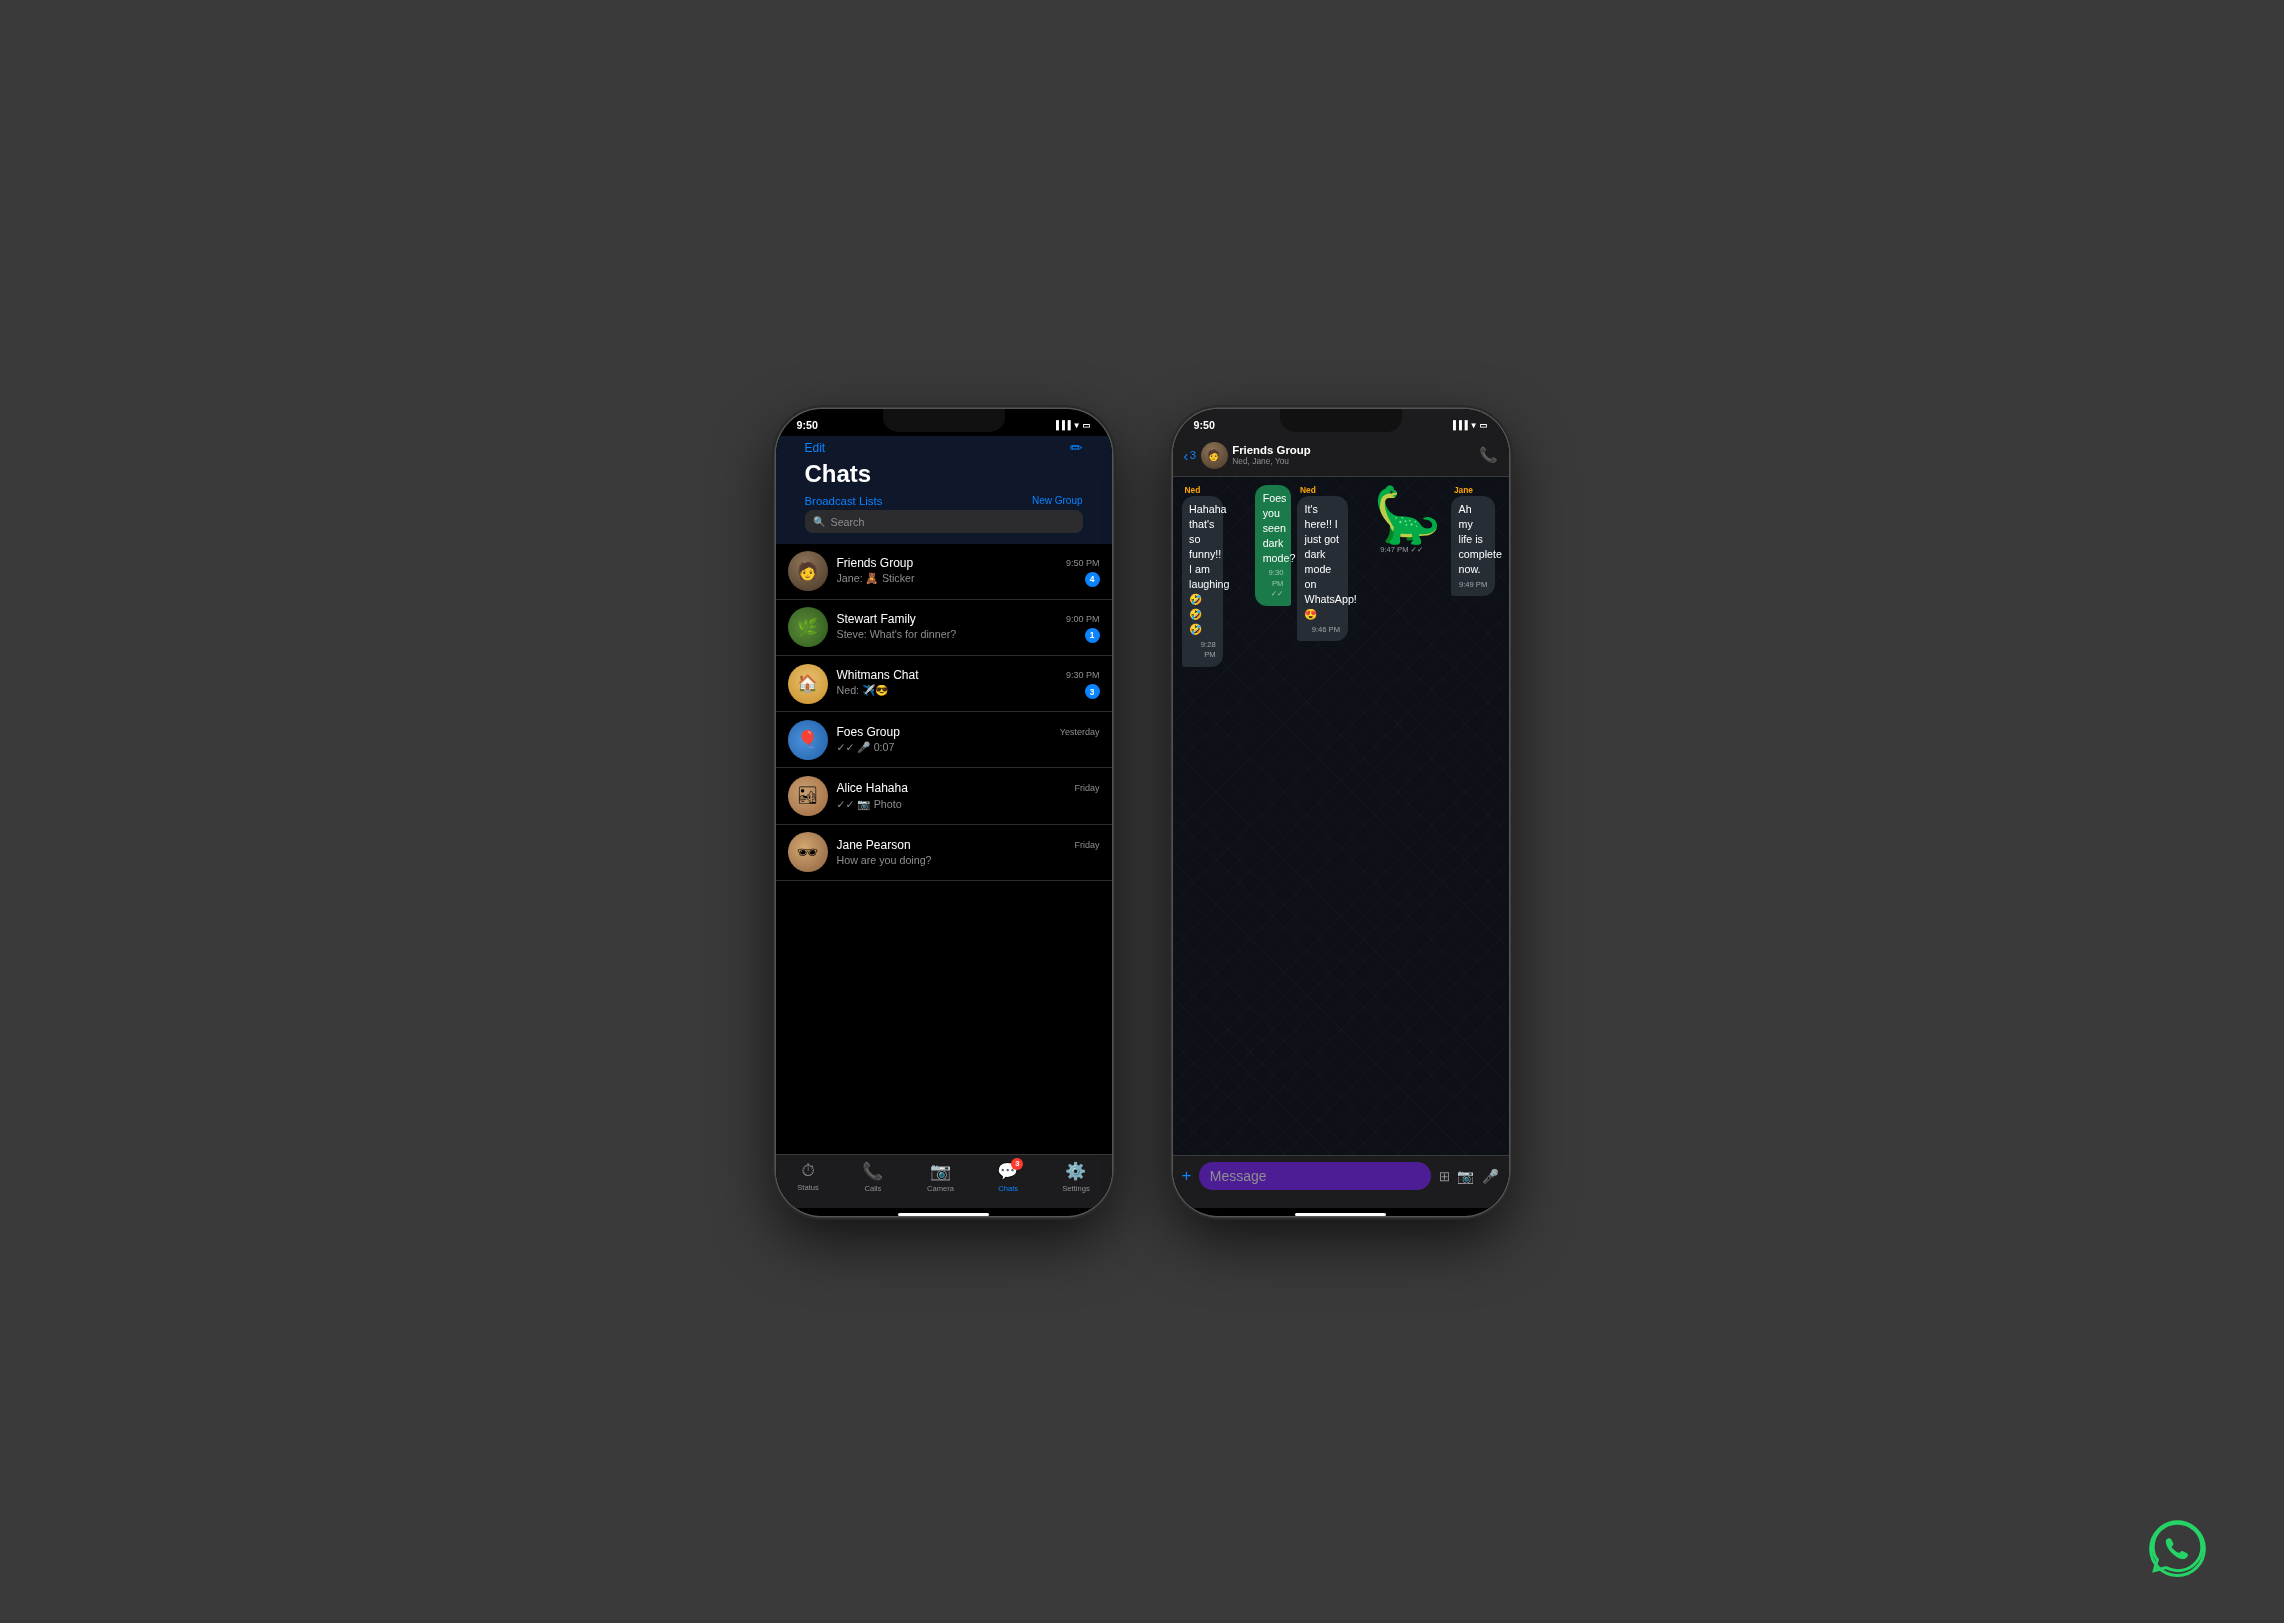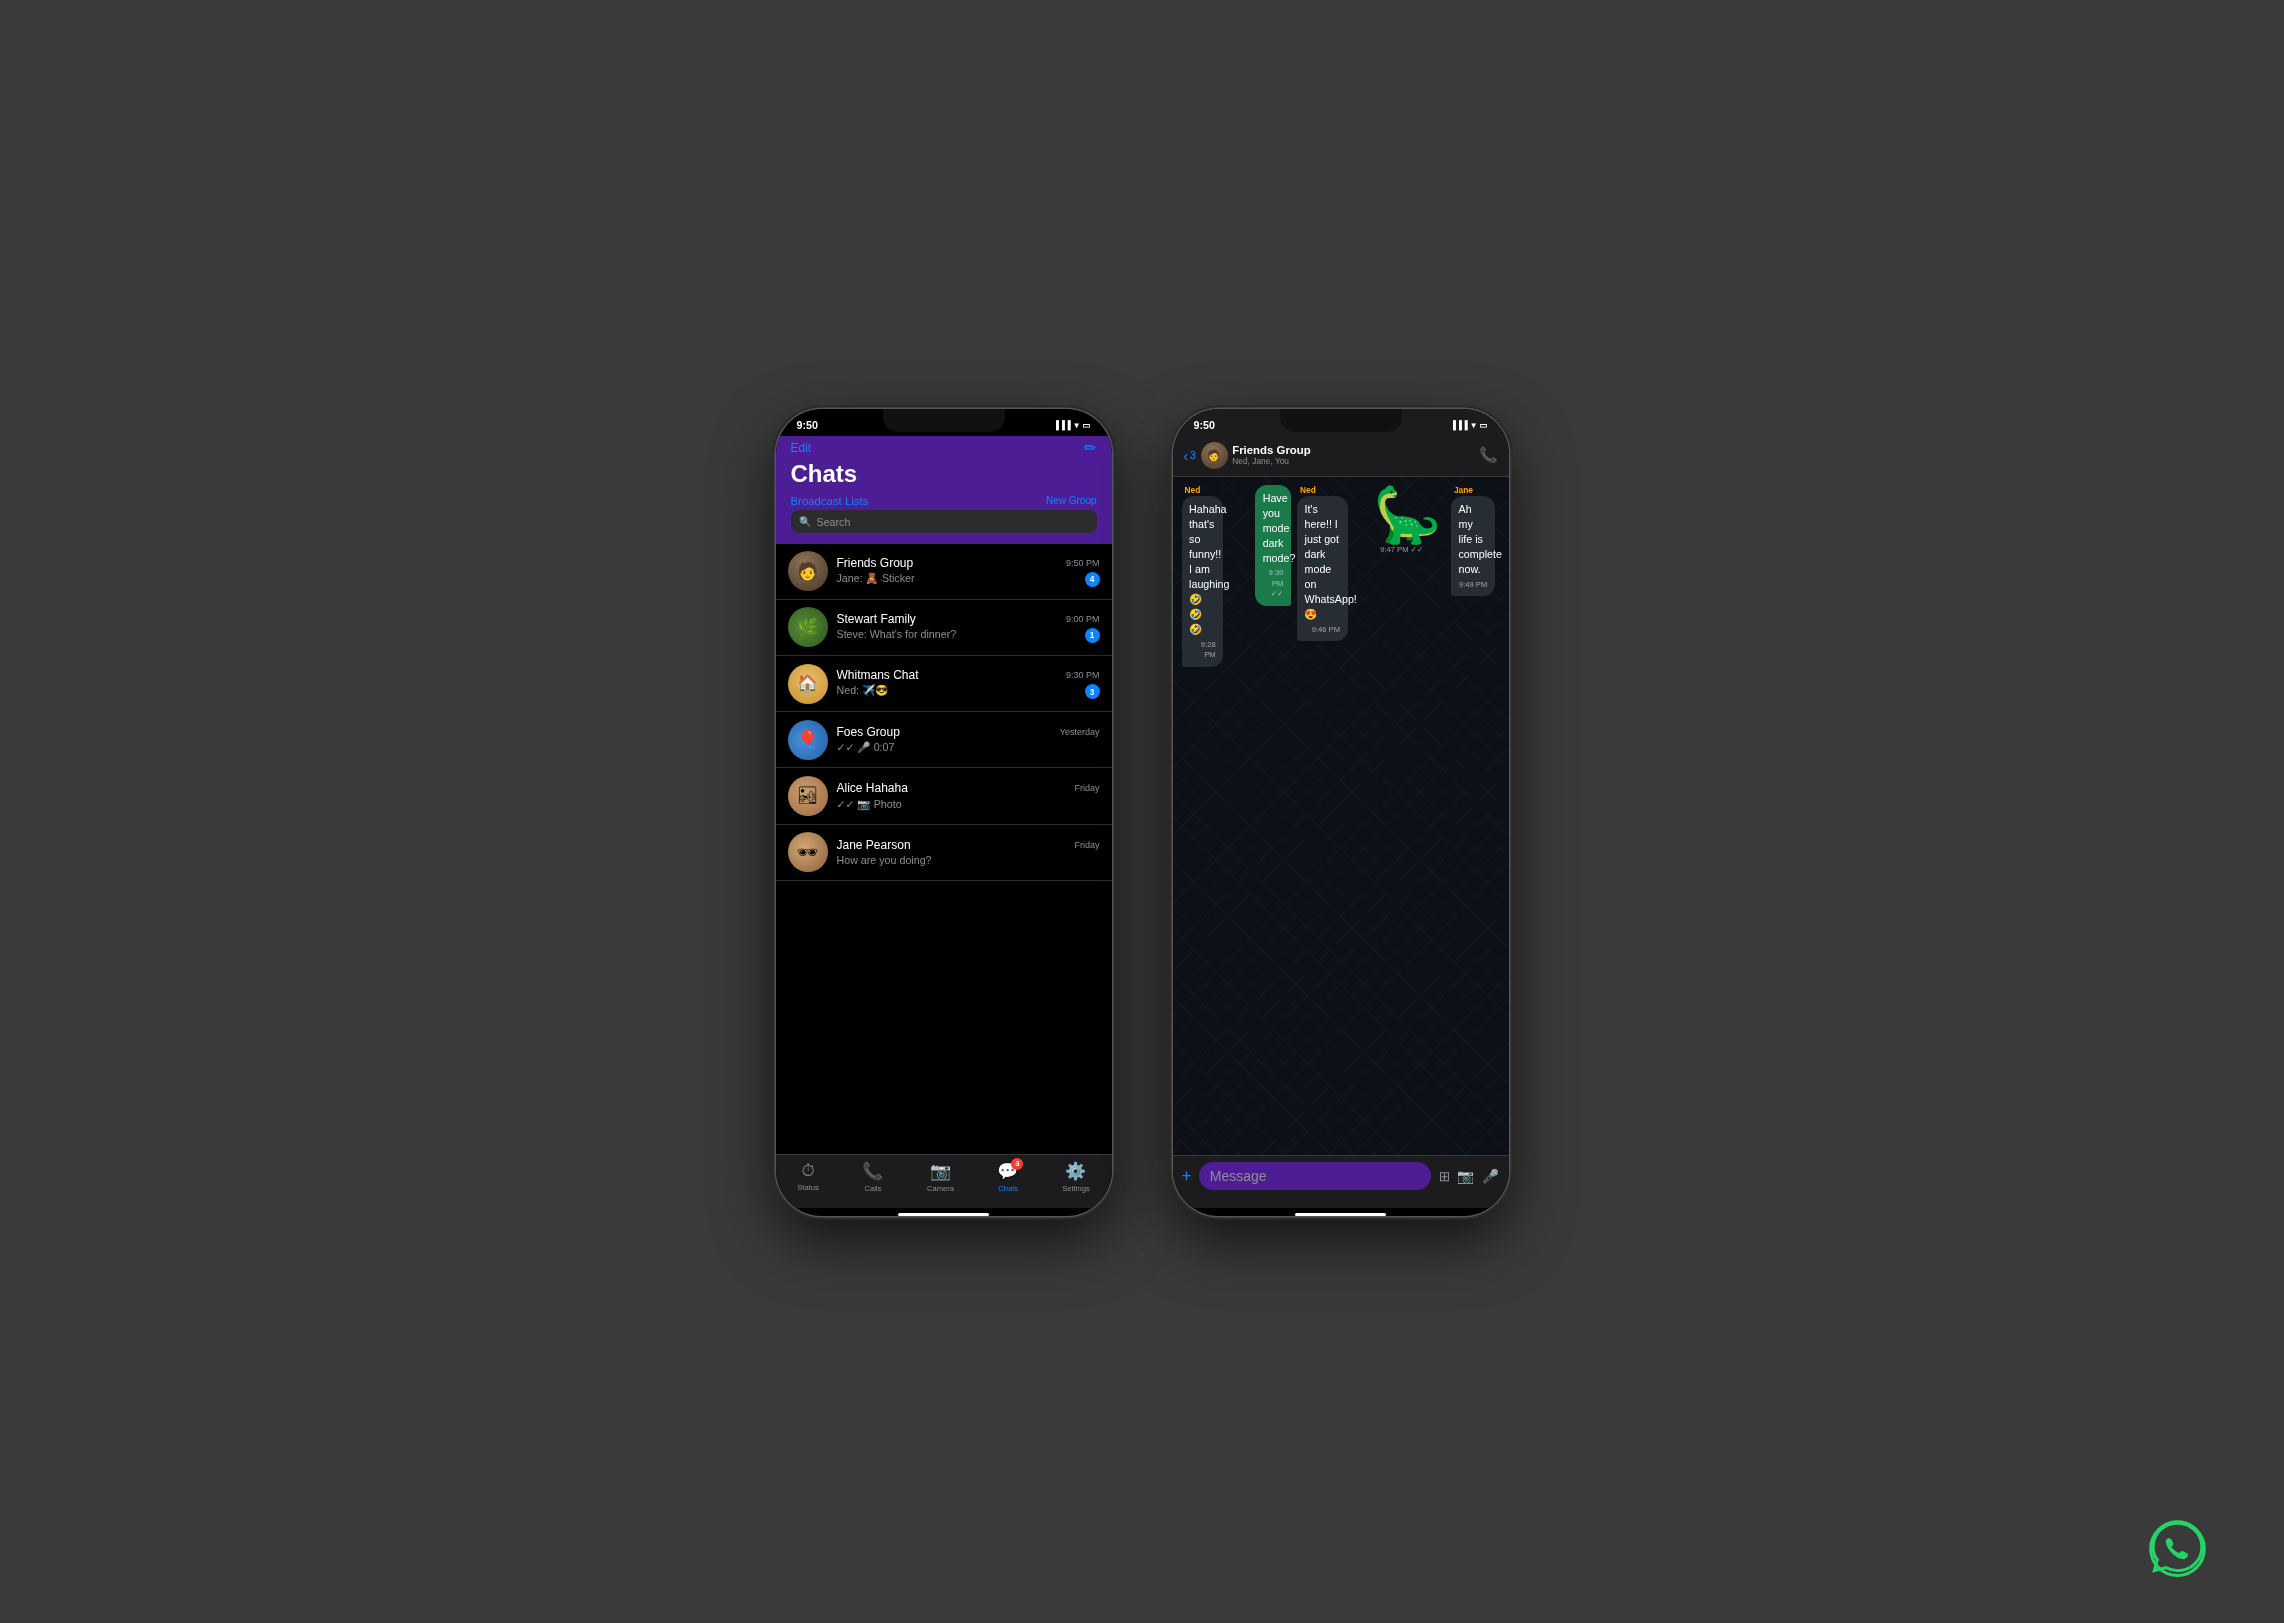--- a/index.html
+++ b/index.html
@@ -57,22 +57,22 @@
       font-weight: 600;
       position: relative;
       z-index: 5;
     }
     .status-bar .time { font-weight: 700; font-size: 10.7px; }
     .status-icons { display: flex; gap: 3.8px; align-items: center; font-size: 8.4px; }
 
     
     .chats-screen { background: #000; height: 100%; display: flex; flex-direction: column; }
     .chats-header {
-      padding: 3px 15px 6px;
-      background: #4c1d95;
+      padding: 3px 29px 6px;
+      background: #0f172a;
     }
     .chats-header-top {
       display: flex;
       justify-content: space-between;
       align-items: center;
       margin-bottom: 3px;
     }
     .edit-btn { color: #0a84ff; font-size: 12px; }
     .compose-btn { color: #0a84ff; font-size: 15px; }
     .chats-title { font-size: 24px; font-weight: 700; color: #fff; margin-bottom: 7.6px; }
@@ -486,21 +486,21 @@
           <div class="msg-wrapper received">
             <span class="msg-sender sender-ned">Ned</span>
             <div class="bubble received">
               <span>Hahaha that's so funny!! I am laughing 🤣🤣🤣</span>
               <div class="bubble-time">9:28 PM</div>
             </div>
           </div>
 
           <div class="msg-wrapper sent">
             <div class="bubble sent">
-              <span>Have you mode dark mode?</span>
+              <span>Foes you seen dark mode?</span>
               <div class="bubble-time">9:30 PM ✓✓</div>
             </div>
           </div>
 
           <div class="msg-wrapper received">
             <span class="msg-sender sender-ned">Ned</span>
             <div class="bubble received">
               <span>It's here!! I just got dark mode on WhatsApp! 😍</span>
               <div class="bubble-time">9:46 PM</div>
             </div>

